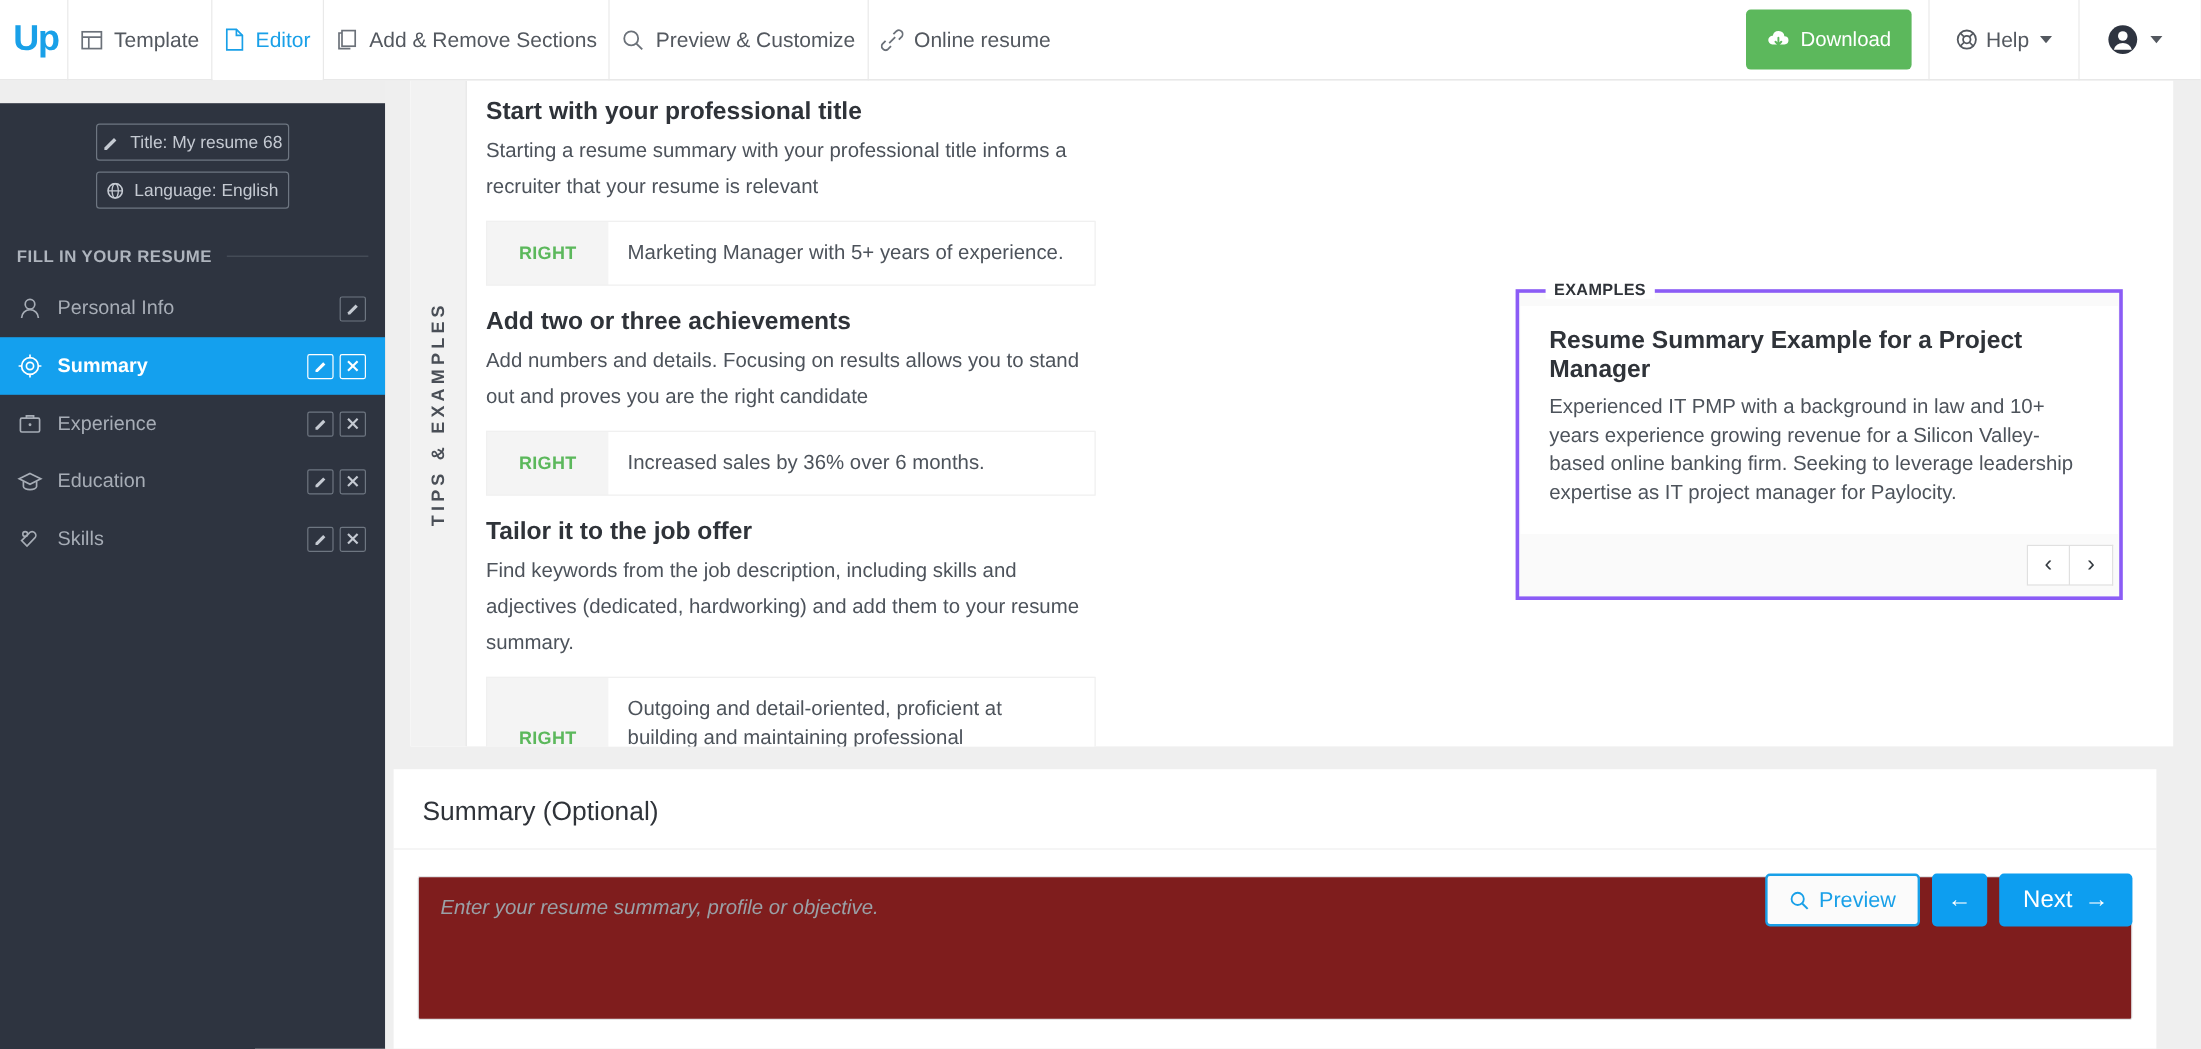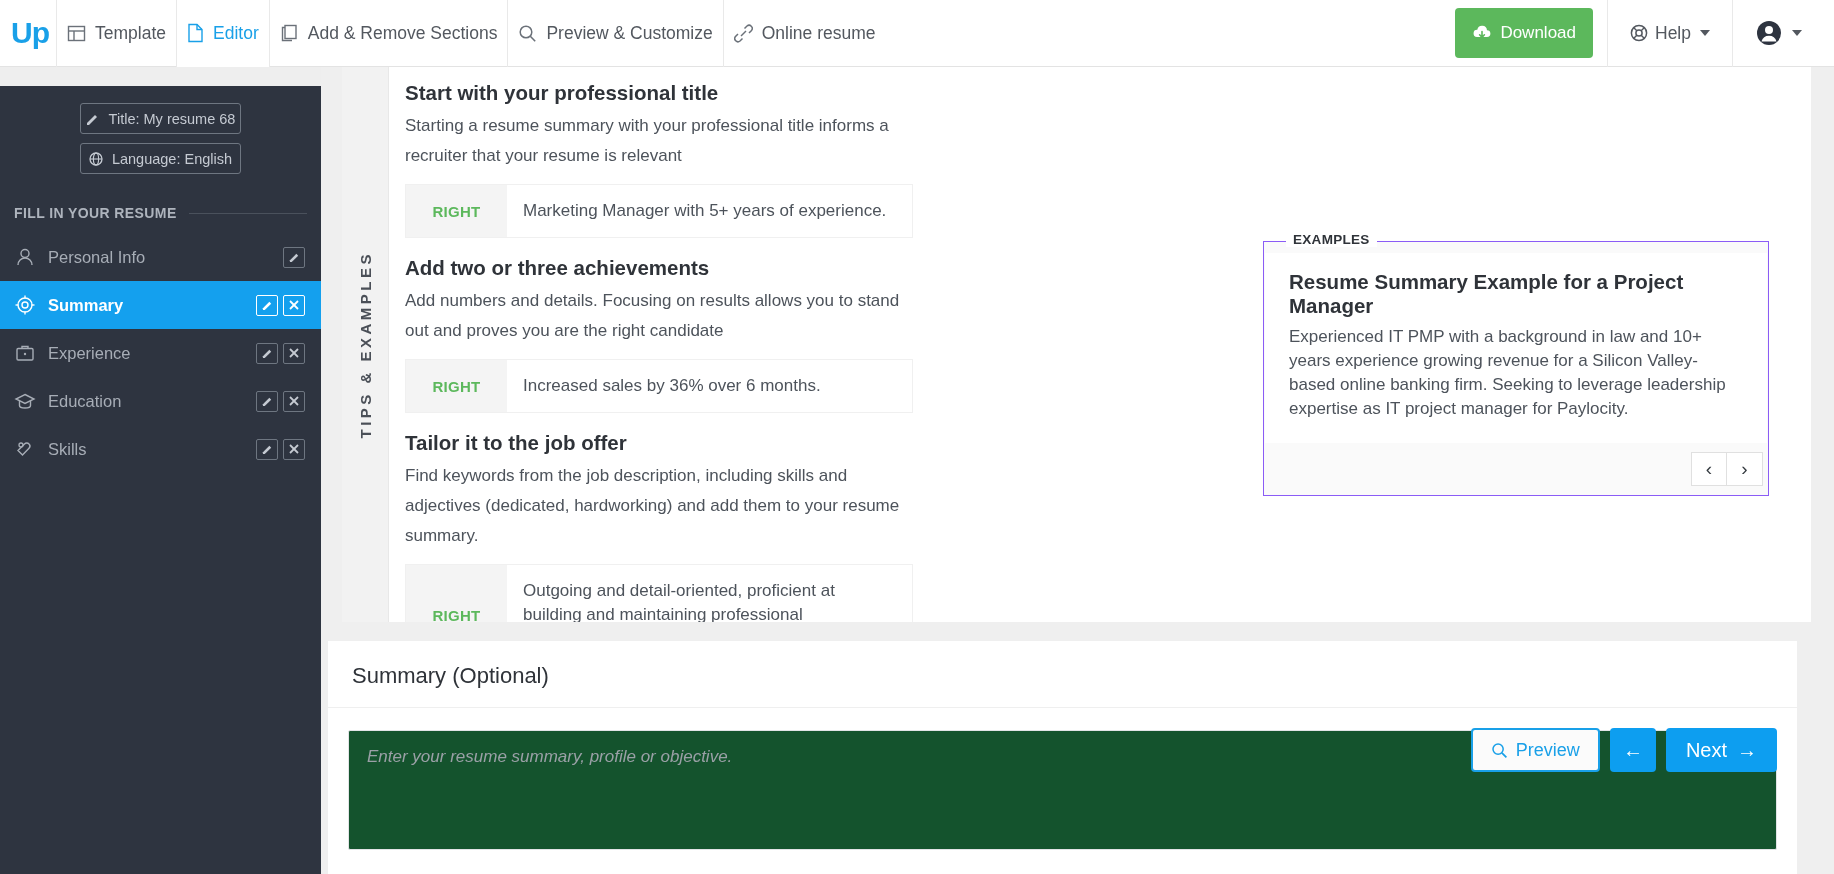--- a/index.html
+++ b/index.html
@@ -101,21 +101,21 @@
     width: 101px; display: flex; align-items: center; justify-content: center;
     font-size: 15px; font-weight: 700; color: #5cb85c; letter-spacing: .3px;
   }
   .right-text {
     flex: 1; background: #ffffff; padding: 14px 16px; font-size: 17px;
     line-height: 24px; color: #4d535b;
   }
   .examples-wrap { flex: 1; position: relative; }
   .ex-card {
     position: absolute; top: 160px; left: 284px; width: 506px;
-    border: 1px solid #8b5cf6; background: #fafafa;
+    border: 3px solid #8b5cf6; background: #fafafa;
   }
   .ex-legend {
     position: absolute; top: -10px; left: 22px; background: #ffffff;
     padding: 0 7px; font-size: 13.5px; font-weight: 700; letter-spacing: .3px; color: #2f3339;
   }
   .ex-inner { background: #ffffff; margin: 11px 1px 0 1px; padding: 17px 24px 22px 24px; }
   .ex-title { font-size: 20.5px; font-weight: 700; color: #2f3339; margin-bottom: 7px; }
   .ex-text { font-size: 17px; line-height: 24px; color: #4d535b; }
   .ex-nav { height: 52px; display: flex; align-items: center; justify-content: flex-end; gap: 0; padding-right: 5px; }
   .ex-btn {
@@ -127,21 +127,21 @@
 
   
   .card-summary {
     position: absolute; top: 574px; left: 7px; width: 1469px; height: 233px;
     background: #ffffff;
   }
   .sum-head { padding: 22px 24px 18px 24px; border-bottom: 1px solid #efefef; }
   .sum-title { font-size: 22px; color: #2f3339; }
   .sum-body { padding: 22px 20px 0 20px; position: relative; }
   .sum-input {
-    width: 100%; height: 120px; background: #14532d; border: 1px solid #e2e4e6;
+    width: 100%; height: 120px; background: #7f1d1d; border: 1px solid #e2e4e6;
     border-radius: 2px; padding: 16px 18px; font-size: 17px; font-style: italic;
     color: #9aa0a6; font-family: "Liberation Sans", sans-serif; resize: none; outline: none;
   }
   .sum-input::placeholder { color: #9aa0a6; font-style: italic; }
   .actions { position: absolute; right: 20px; top: 20px; display: flex; align-items: center; gap: 10px; z-index: 5; }
   .btn-preview {
     height: 44px; padding: 0 18px; background: #fbfbfb; color: #19a0e8;
     border: 2px solid #19a0e8; border-radius: 4px; font-size: 18px;
     display: flex; align-items: center; gap: 8px; cursor: pointer;
   }

